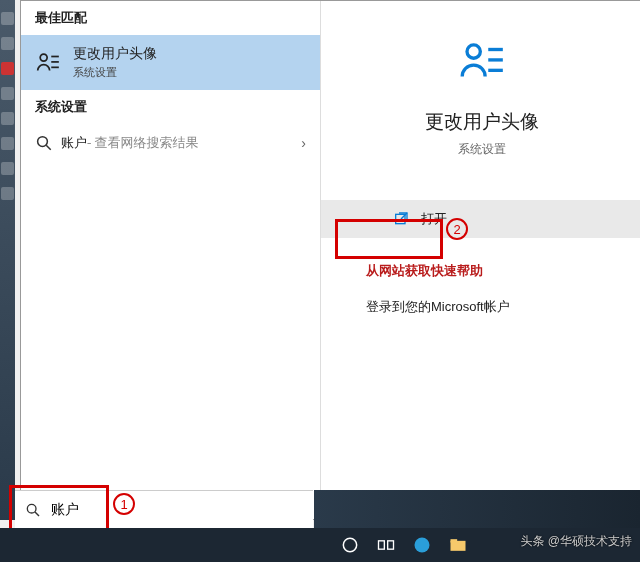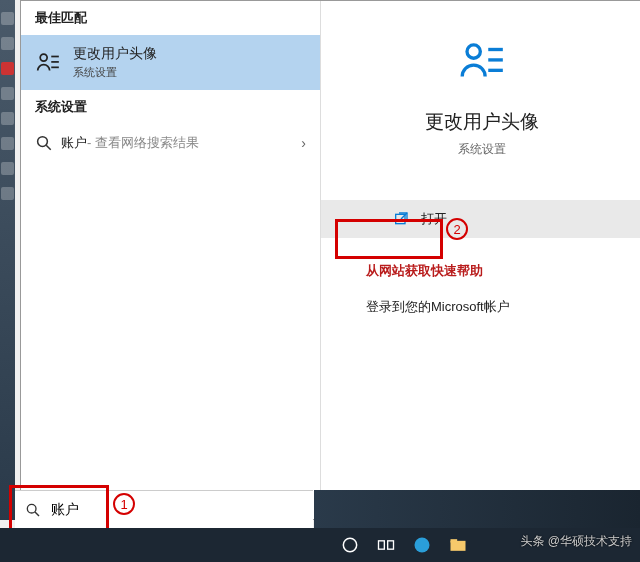--- a/index.html
+++ b/index.html
@@ -12,21 +12,21 @@
     .start { position:absolute; left:20px; top:0; width:624px; height:520px; background:#fff; display:flex; border:1px solid #999; }
     .left { width:300px; border-right:1px solid #ddd; display:flex; flex-direction:column; }
     .sect { padding:8px 14px; font-size:13px; font-weight:600; color:#222; }
     .match { display:flex; align-items:center; padding:10px 14px; background:#b4d3ef; }
     .match .ic { width:26px; height:26px; margin-right:12px; display:flex; align-items:center; justify-content:center; }
     .match .ttl { font-size:14px; color:#222; }
     .match .sub { font-size:11px; color:#444; margin-top:2px; }
     .webrow { display:flex; align-items:center; padding:10px 14px; }
     .webrow .sic { width:18px; height:18px; margin-right:8px; }
     .webrow .wt { font-size:13px; color:#222; }
-    .webrow .wd { font-size:13px; color:#888; }
+    .webrow .wd { font-size:13px; color:#888;font-family:Liberation Serif, serif; }
     .webrow .chev { margin-left:auto; color:#666; font-size:14px; }
     .right { flex:1; text-align:center; padding-top:36px; }
     .big { width:50px; height:50px; margin:0 auto 22px; color:#0a7dd6; }
     .rtitle { font-size:19px; color:#222; }
     .rsub { font-size:12px; color:#666; margin-top:6px; }
     .openrow { margin-top:42px; height:38px; background:#e9e9e9; display:flex; align-items:center; padding-left:72px; font-size:13px; color:#222; }
     .openrow .oic { width:16px; height:16px; margin-right:12px; color:#0a7dd6; }
     .openbox { border:3px solid #d40000; position:absolute; left:335px; top:219px; width:108px; height:40px; pointer-events:none; }
     .circ2 { position:absolute; left:446px; top:218px; width:22px; height:22px; border:2px solid #d40000; border-radius:50%; color:#d40000; font-size:13px; text-align:center; line-height:19px; }
     .qh { text-align:left; padding:24px 0 10px 45px; font-size:13px; font-weight:600; color:#b91c1c; }

